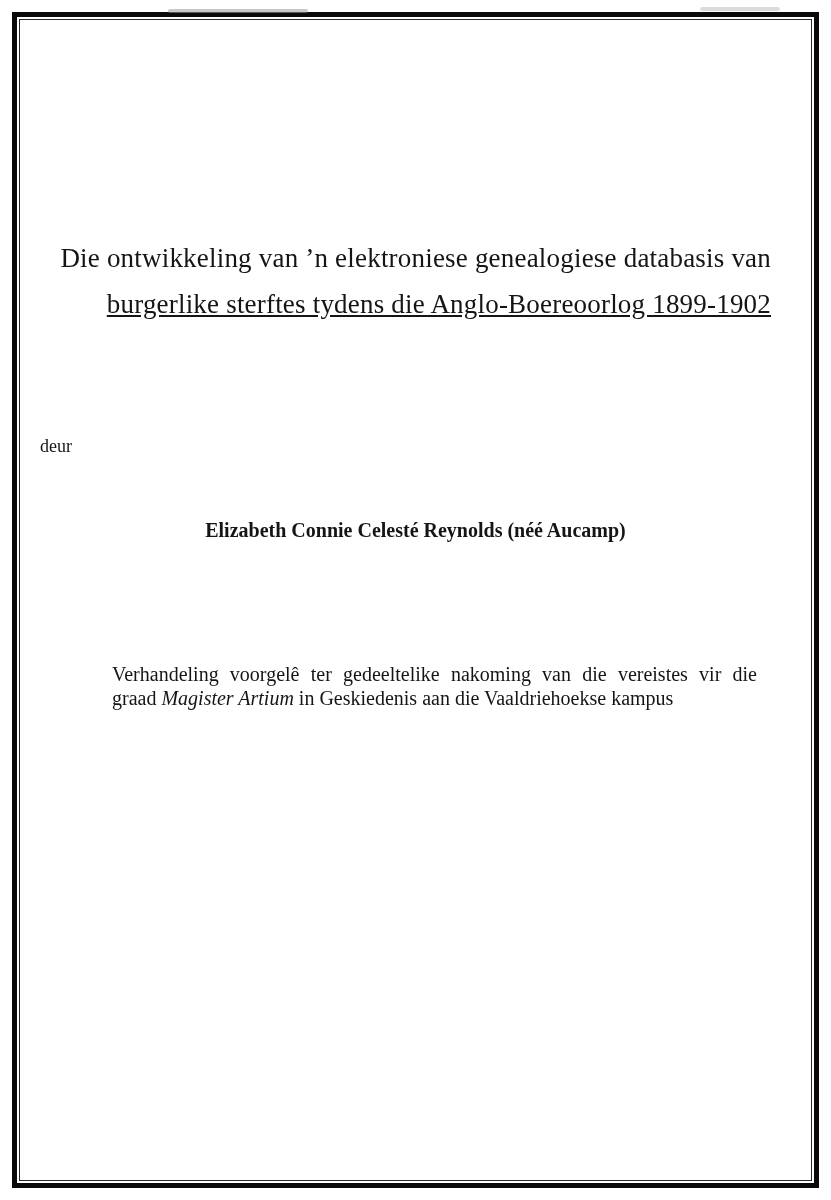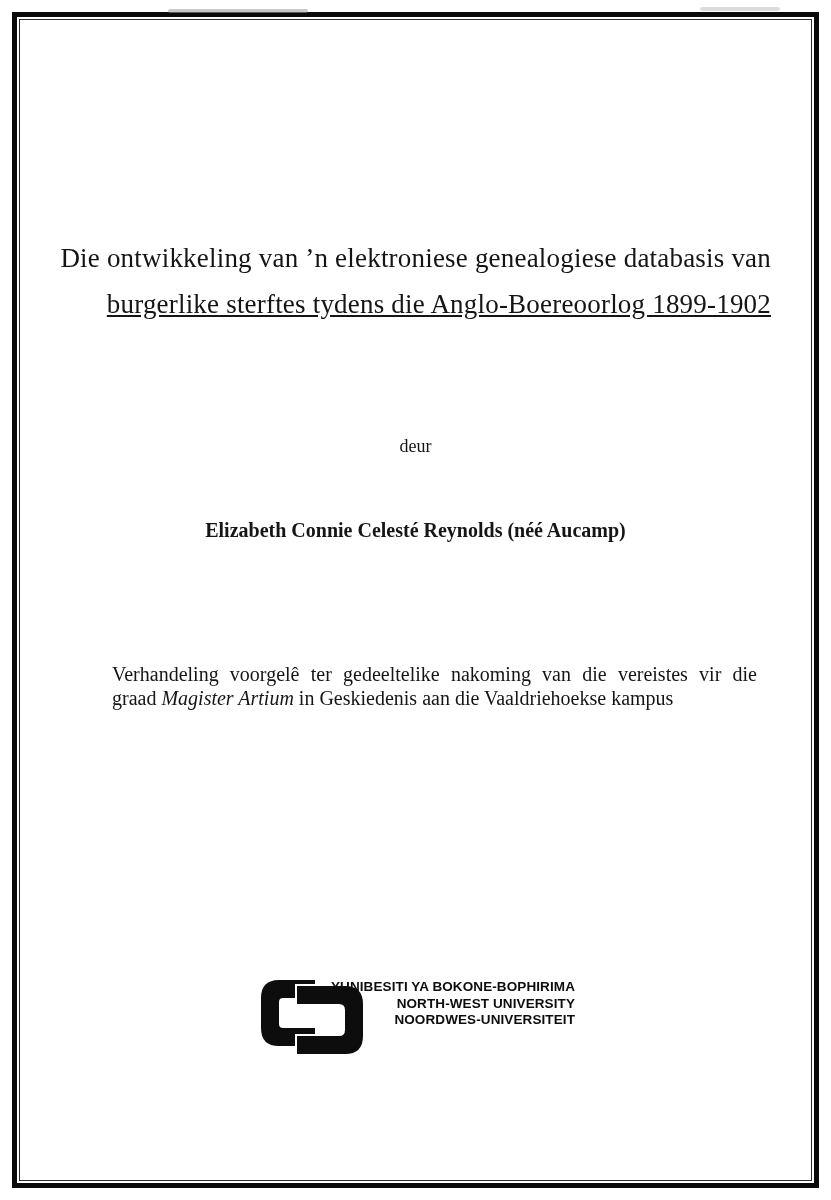--- a/index.html
+++ b/index.html
@@ -29,21 +29,21 @@
     position: absolute; left: 60px; right: 60px; top: 212px;
     text-align: right;
     font-size: 27px; line-height: 28px;
     letter-spacing: 0.2px;
     margin-top: 32px;
   }
   .thesis-title .tline + .tline { margin-top: 18px; text-decoration: underline; }
 
   .byline {
     position: absolute; left: 0; right: 0; top: 436px;
-    text-align: center; font-size: 18px;
+    font-size: 18px; padding-left: 40px;
   }
   .author {
     position: absolute; left: 0; right: 0; top: 519px;
     text-align: center; font-size: 20px; font-weight: bold;
   }
 
   .statement {
     position: absolute; left: 112px; top: 662px; width: 645px;
     font-size: 20px; line-height: 24px;
   }
@@ -93,27 +93,14 @@
   <div class="author">Elizabeth Connie Celesté Reynolds (néé Aucamp)</div>
 
   <div class="statement">
     <div class="just">Verhandeling voorgelê ter gedeeltelike nakoming van die vereistes vir die</div>
     <div><span>graad </span><i>Magister Artium</i><span> in Geskiedenis aan die Vaaldriehoekse kampus</span></div>
   </div>
 
   <div class="supervisor-block">
   </div>
 
-  <div class="logo">
-    <svg class="logo-mark" width="108" height="82" viewBox="0 0 108 82" xmlns="http://www.w3.org/2000/svg">
-
-      <path fill="#0d0d0d" d="M 58 6 L 22 6 Q 4 6 4 24 L 4 54 Q 4 72 22 72 L 58 72 L 58 54 L 26 54 Q 22 54 22 50 L 22 28 Q 22 24 26 24 L 58 24 Z"></path>
-
-      <path fill="#0d0d0d" stroke="#ffffff" stroke-width="4" paint-order="stroke fill" d="M 40 12 L 88 12 Q 106 12 106 30 L 106 62 Q 106 80 88 80 L 40 80 L 40 62 L 82 62 Q 88 62 88 56 L 88 36 Q 88 30 82 30 L 40 30 Z"></path>
-    </svg>
-    <div class="logo-text">
-      <div>YUNIBESITI YA BOKONE-BOPHIRIMA</div>
-      <div>NORTH-WEST UNIVERSITY</div>
-      <div>NOORDWES-UNIVERSITEIT</div>
-    </div>
-  </div>
 
 </div>
 
 </body></html>

